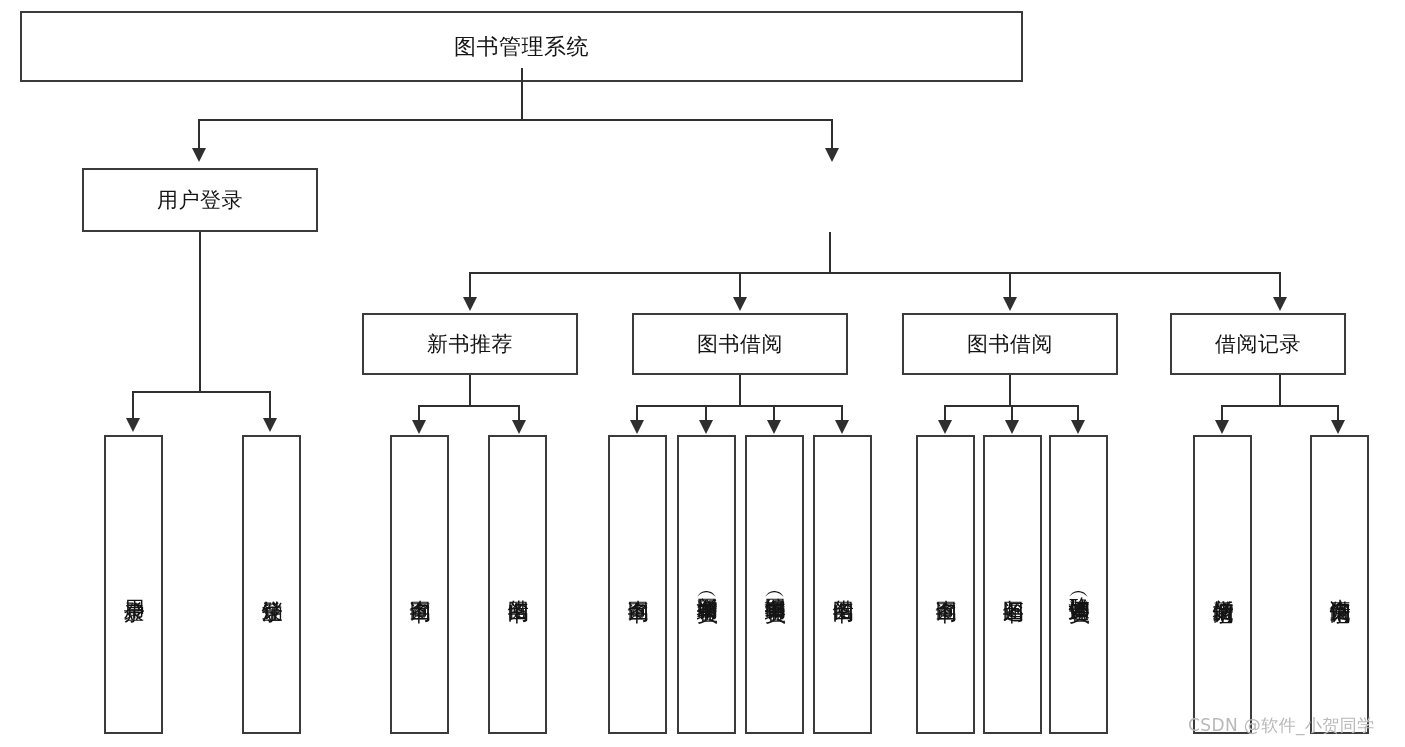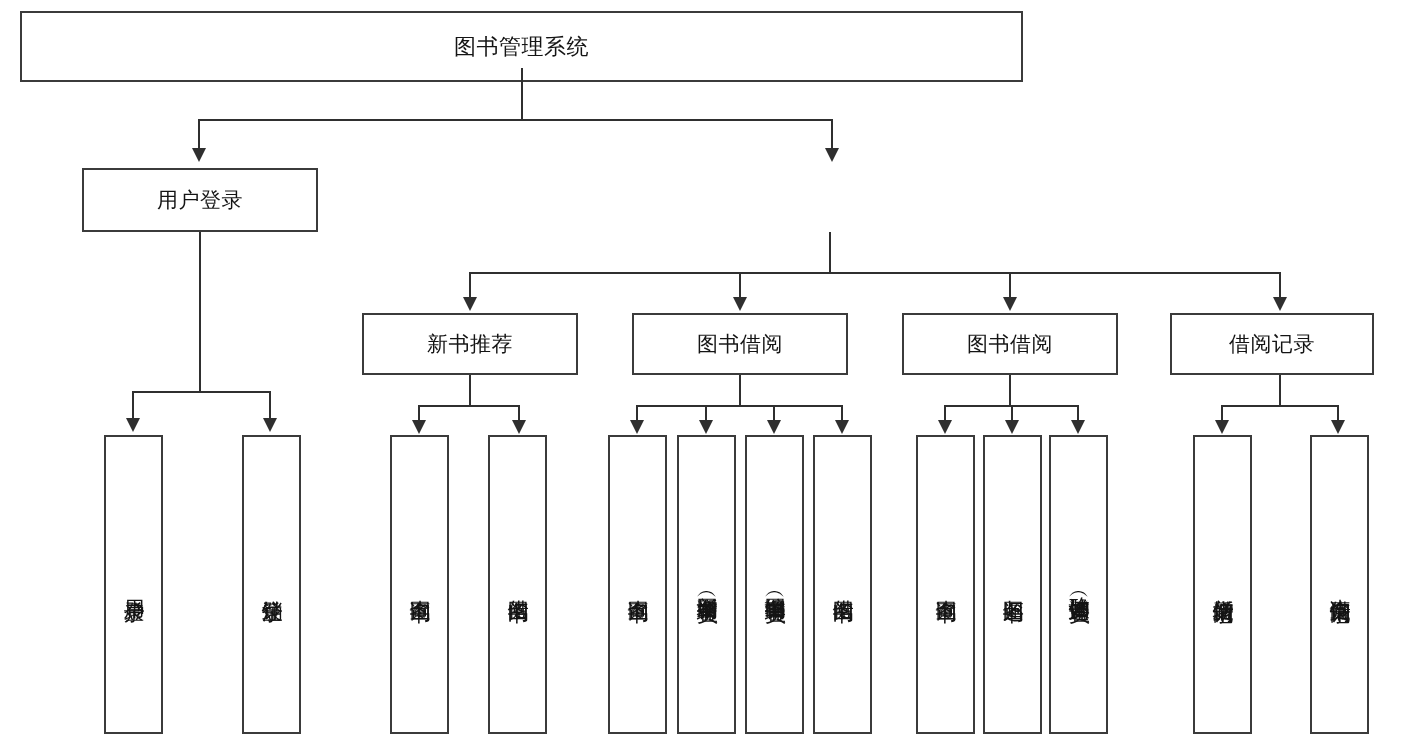--- a/index.html
+++ b/index.html
@@ -126,21 +126,21 @@
 
   <div class="node" style="left:362px; top:313px; width:216px; height:62px;align-items:center;">
     <span class="label">新书推荐</span>
   </div>
   <div class="node" style="left:632px; top:313px; width:216px; height:62px;">
     <span class="label">图书借阅</span>
   </div>
   <div class="node" style="left:902px; top:313px; width:216px; height:62px;">
     <span class="label">图书借阅</span>
   </div>
-  <div class="node" style="left:1170px; top:313px; width:204px; height:62px;">
+  <div class="node" style="left:1170px; top:313px; width:176px; height:62px;">
     <span class="label">借阅记录</span>
   </div>
 
   <div class="line vline" style="left:469px; top:375px; width:2px; height:31px;"></div>
   <div class="line hline" style="left:418px; top:405px; width:102px; height:2px;"></div>
   <div class="line vline" style="left:418px; top:405px; width:2px; height:16px;"></div>
   <div class="arrow" style="left:412px; top:420px;"></div>
   <div class="line vline" style="left:518px; top:405px; width:2px; height:16px;"></div>
   <div class="arrow" style="left:512px; top:420px;"></div>
 
@@ -208,14 +208,15 @@
     <span class="label">确认归还（管理员）</span>
   </div>
 
   <div class="node vert" style="left:1193px; top:435px; width:59px; height:299px;">
     <span class="label">新增借阅记录</span>
   </div>
   <div class="node vert" style="left:1310px; top:435px; width:59px; height:299px;">
     <span class="label">查询借阅记录</span>
   </div>
 
+  <div id="watermark">CSDN @软件_小贺同学</div>
 
 </div>
 
 </body></html>

